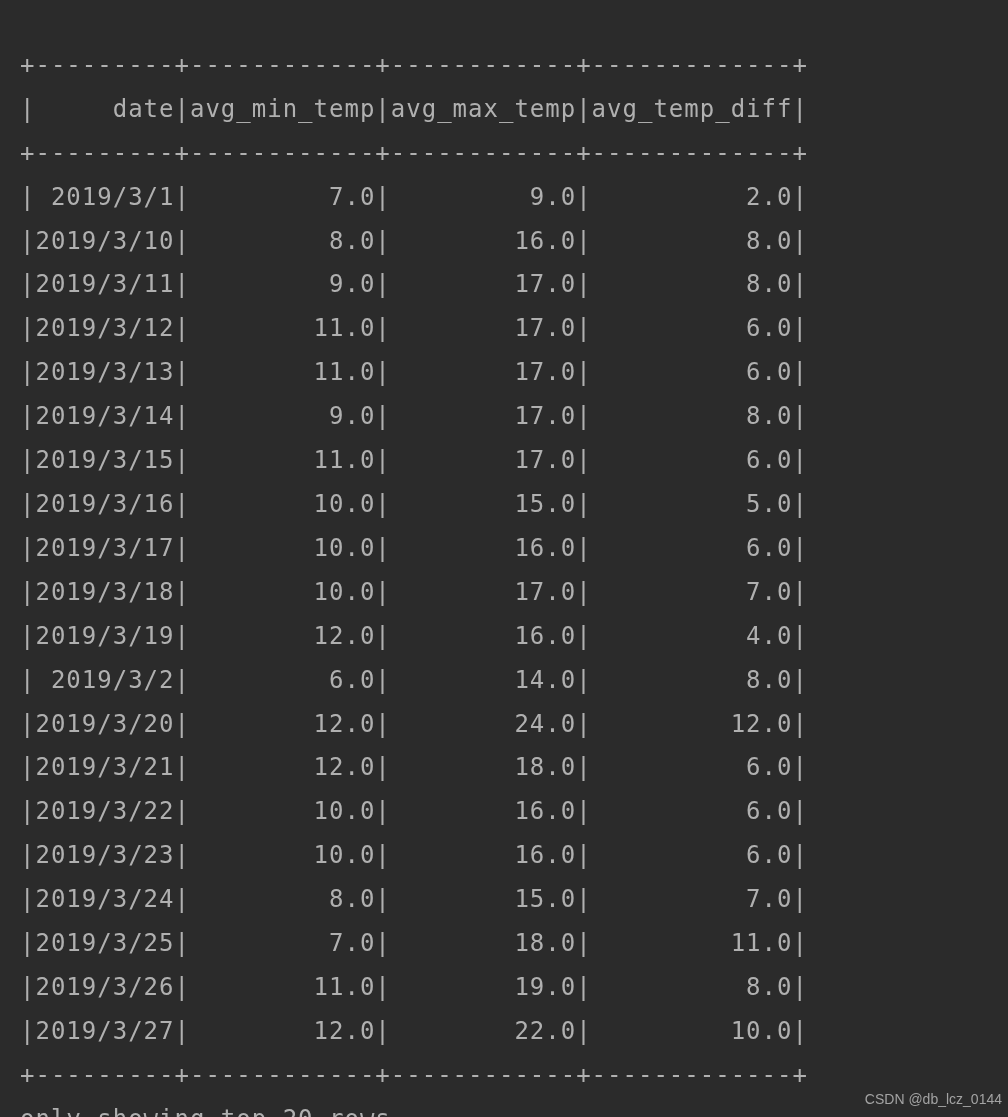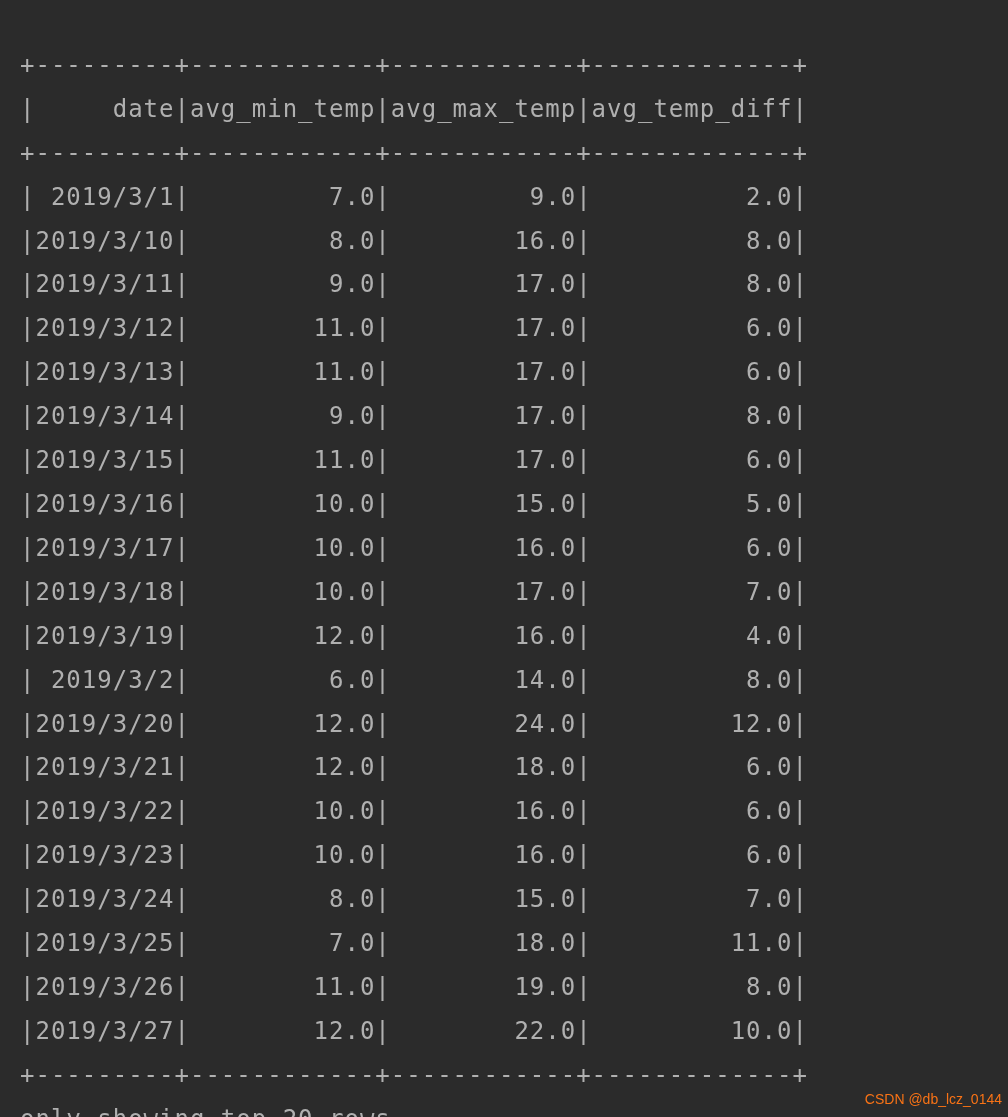--- a/index.html
+++ b/index.html
@@ -18,21 +18,21 @@
     padding: 0 0 0 20px;
     white-space: pre;
     letter-spacing: 1px;
   }
   .watermark {
     position: absolute;
     right: 6px;
     bottom: 4px;
     font-family: Arial, sans-serif;
     font-size: 14px;
-    color: #f97316;
+    color: #a3a3a3;
     letter-spacing: 0;
   }
 </style>
 </head>
 <body>
 
 <div class="console">
 <span>+---------+------------+------------+-------------+</span>
 <span>|     date|avg_min_temp|avg_max_temp|avg_temp_diff|</span>
 <span>+---------+------------+------------+-------------+</span>

